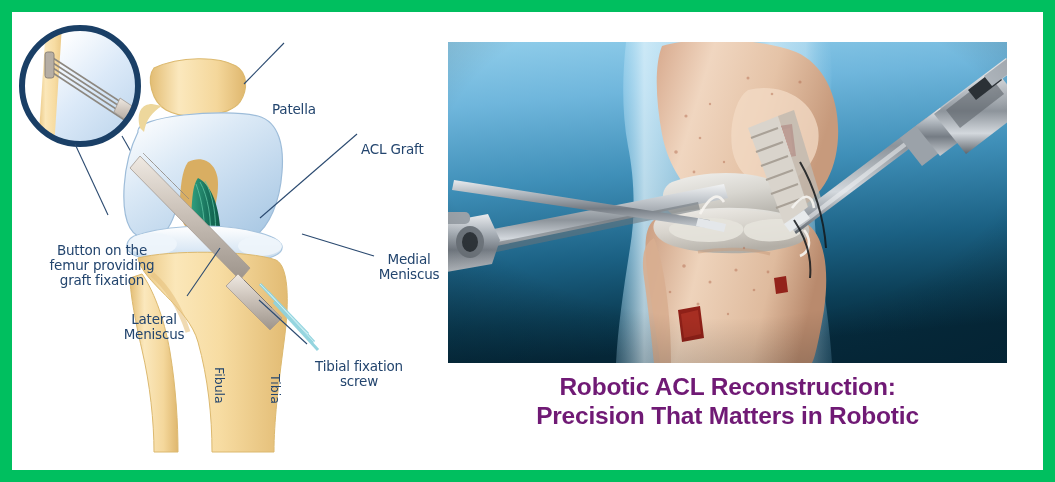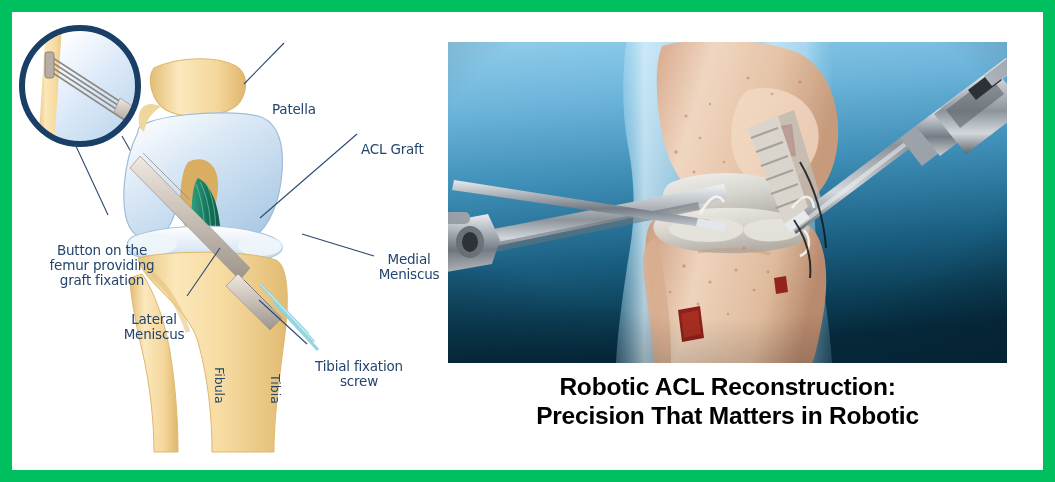--- a/index.html
+++ b/index.html
@@ -63,21 +63,21 @@
     background: linear-gradient(180deg,#8ecbe8 0%, #6fb6dc 22%, #3f8fb8 50%, #1b6184 72%, #0b3d55 90%, #073044 100%);
   }
   .photo svg { display:block; }
   
   .caption {
     position: absolute;
     left: 448px;
     top: 372px;
     width: 559px;
     text-align: center;
-    color: #000000;
+    color: #701a75;
     font-family: "Liberation Sans", sans-serif;
     font-weight: bold;
     font-size: 24.5px;
     line-height: 29px;
     letter-spacing: -0.2px;
   }
 </style>
 </head>
 <body>
 

